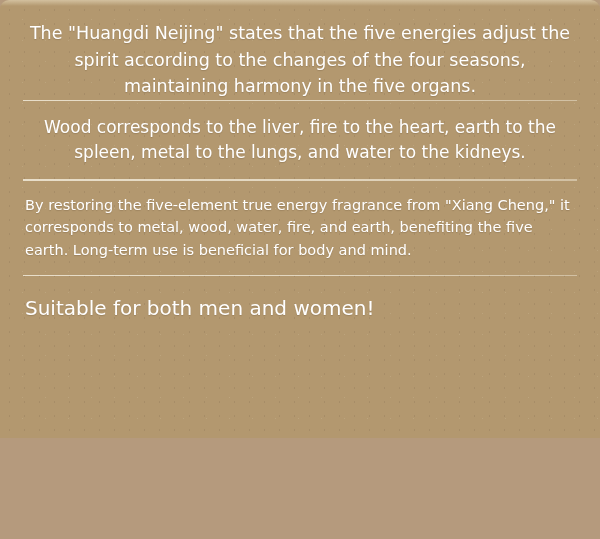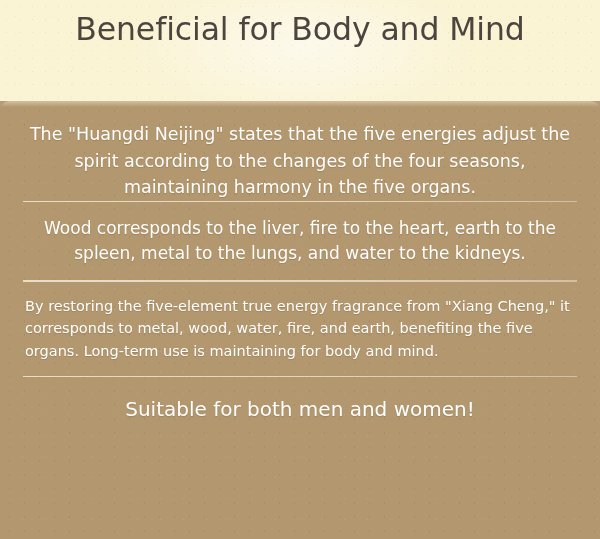--- a/index.html
+++ b/index.html
@@ -133,62 +133,57 @@
     font-size: 14.5px;
     line-height: 1.56;
     text-align: left;
   }
 
   
   .para-closing {
     padding: 18px 3px 0 3px;
     font-size: 20px;
     line-height: 1.40;
-    text-align: center;
+    text-align: left;
   }
 
   .divider {
     height: 1px;
     margin: 0 1px;
     background: linear-gradient(to right,
         rgba(255,252,240,0.70) 0%,
         rgba(255,252,240,0.62) 55%,
         rgba(255,252,240,0.40) 100%);
     border: 0;
   }
 </style>
 </head>
 <body>
 
 <div class="card">
 
-  <div class="header">
-    <div class="header-glow"></div>
-    <div class="header-texture"></div>
-    <h1 class="page-title">Beneficial for Body and Mind</h1>
-  </div>
 
   <div class="body-panel">
     <div class="panel-top-sheen"></div>
     <div class="panel-texture"></div>
 
     <div class="panel-inner">
 
       <p class="para para-intro">The "Huangdi Neijing" states that the five energies adjust the spirit according to the changes of the four seasons, maintaining harmony in the five organs.</p>
 
       <hr class="divider">
 
       <p class="para para-body">Wood corresponds to the liver, fire to the heart, earth to the spleen, metal to the lungs, and water to the kidneys.</p>
 
       <hr class="divider">
 
 
       <hr class="divider">
 
-      <p class="para para-note">By restoring the five-element true energy fragrance from "Xiang Cheng," it corresponds to metal, wood, water, fire, and earth, benefiting the five organs. Long-term use is maintaining for body and mind.</p>
+      <p class="para para-note">By restoring the five-element true energy fragrance from "Xiang Cheng," it corresponds to metal, wood, water, fire, and earth, benefiting the five earth. Long-term use is beneficial for body and mind.</p>
 
       <hr class="divider">
 
       <p class="para para-closing">Suitable for both men and women!</p>
 
     </div>
   </div>
 
 </div>
 

